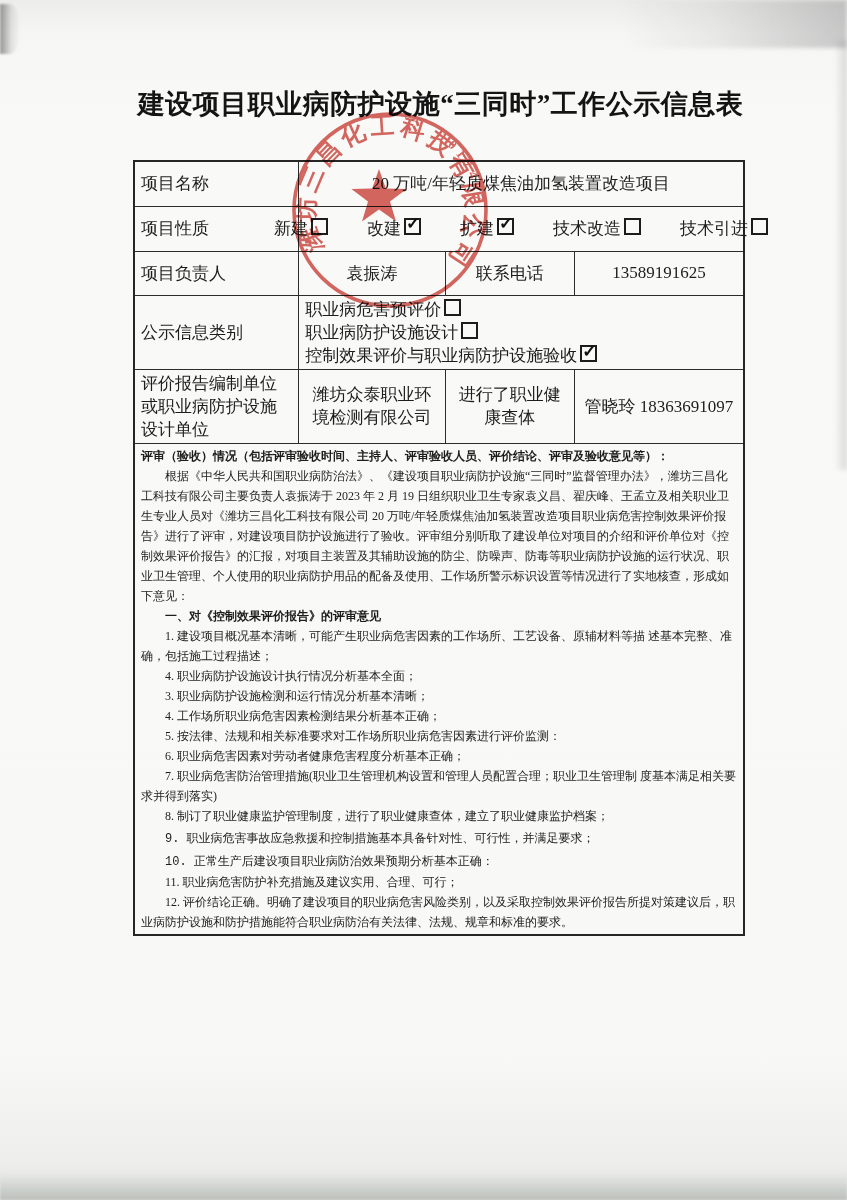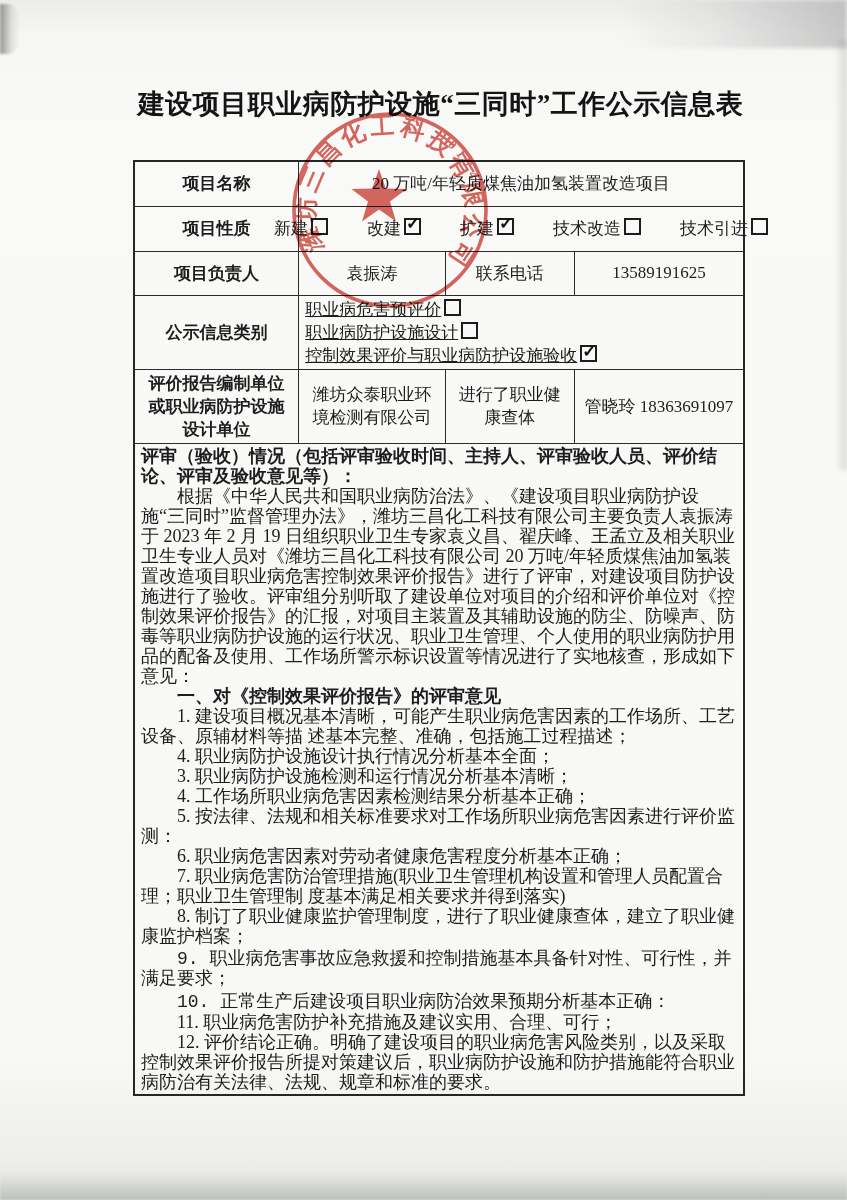--- a/index.html
+++ b/index.html
@@ -36,38 +36,38 @@
     border-collapse:collapse;table-layout:fixed;
     font-size:17px;color:#1d1d1d;
   }
   table.form col.c1{width:27%;} table.form col.c2{width:24%;}
   table.form col.c3{width:21.2%;} table.form col.c4{width:27.8%;}
   table.form td{
     border:1.6px solid #2c2c2c;
     padding:2px 6px;vertical-align:middle;
   }
   table.form{border:2.2px solid #262626;}
-  td.lbl{text-align:center;font-weight:bold;}
+  td.lbl{text-align:left;}
   td.center{text-align:center;}
   tr.r1{height:45px;} tr.r2{height:47px;} tr.r3{height:45px;}
   tr.r4{height:44px;} tr.r5{height:73px;} tr.r6{height:67px;}
 
   .opts{display:flex;justify-content:center;align-items:flex-start;gap:39px;}
   .opt{white-space:nowrap;}
   .cb{
     display:inline-block;width:13px;height:13px;border:2px solid #1c1c1c;
     vertical-align:-1px;margin-left:3px;position:relative;background:rgba(255,255,255,.0);
   }
   .cb.checked::after{
     content:"✓";position:absolute;left:0px;top:-7px;font-size:17px;font-weight:700;color:#111;
   }
-  .cats{padding:3px 2px 3px 6px;line-height:23px;text-decoration:underline;}
+  .cats{padding:3px 2px 3px 6px;line-height:23px;}
   .cat{white-space:nowrap;}
 
-  td.review{vertical-align:top;padding:5px 11px 6px 12px;line-height:20px;font-size:18px;}
+  td.review{vertical-align:top;padding:5px 11px 6px 12px;line-height:20px;font-size:12px;}
   td.review p{margin:0;}
   td.review p.ind{text-indent:2em;}
   td.review p.bold{font-weight:700;}
   td.review p.gap{margin-top:3px;font-family:Liberation Mono, monospace;}
 
   .stamp{
     position:absolute;left:287px;top:110px;width:212px;height:205px;
     mix-blend-mode:multiply;opacity:.84;pointer-events:none;
   }
   .stamp text{font-family:"Liberation Serif","DejaVu Serif",serif;font-weight:700;}

